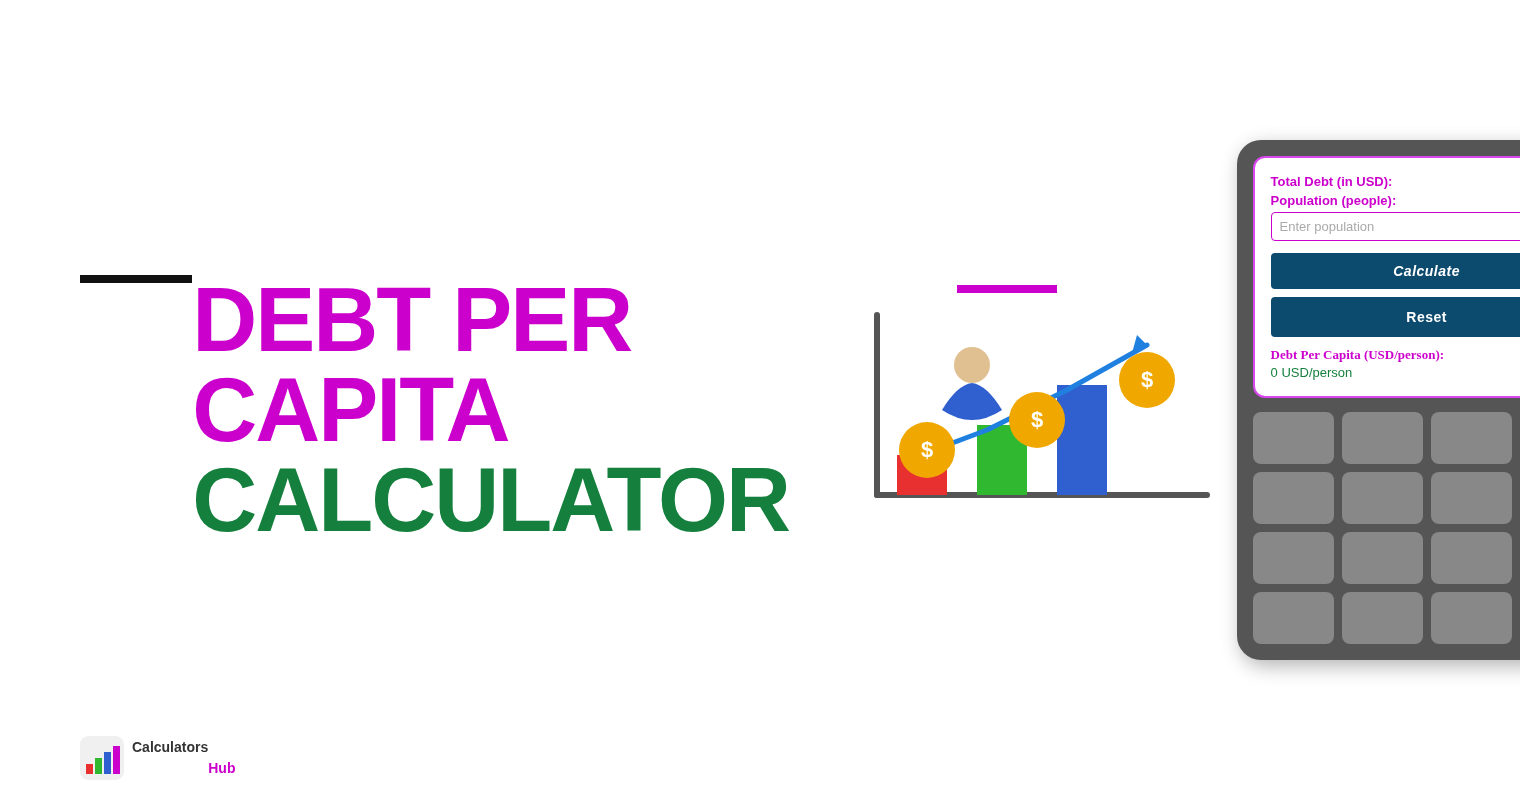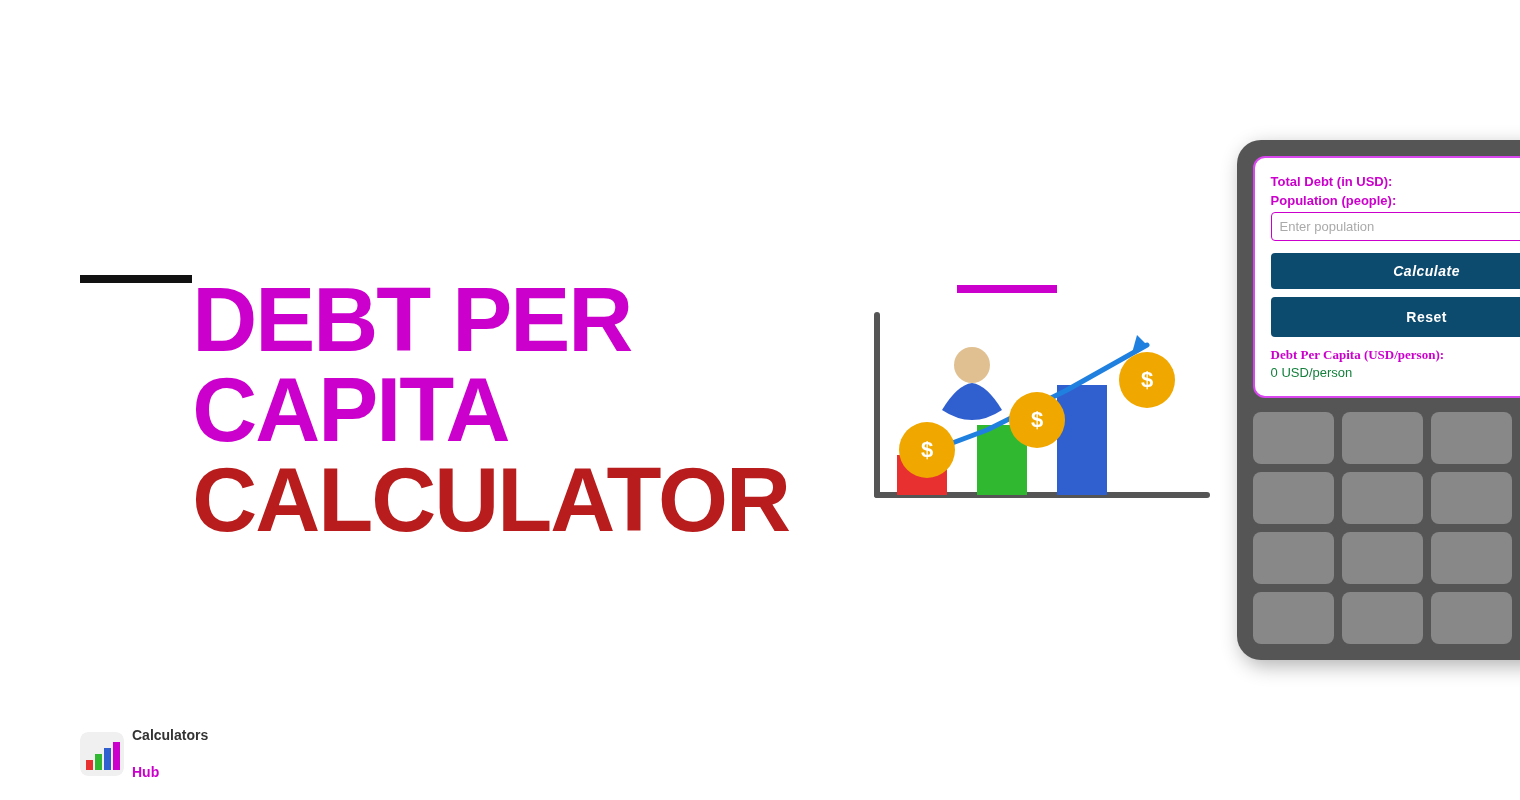--- a/index.html
+++ b/index.html
@@ -45,21 +45,21 @@
       font-weight: 900;
       color: #cc00cc;
       line-height: 1;
       text-transform: uppercase;
       letter-spacing: -2px;
     }
 
     .title-line2 {
       font-size: 90px;
       font-weight: 900;
-      color: #b91c1c;
+      color: #15803d;
       line-height: 1;
       text-transform: uppercase;
       letter-spacing: -2px;
     }
 
     .illustration-area {
       margin-top: 30px;
       display: flex;
       align-items: flex-end;
       position: relative;
@@ -98,21 +98,21 @@
       height: 44px;
       border-radius: 8px;
       overflow: hidden;
       display: flex;
       align-items: center;
       justify-content: center;
     }
 
     .logo-text {
       display: flex;
-      flex-direction: column;
+      flex-direction: row;
       line-height: 1.1;
     }
 
     .logo-text .calc {
       font-size: 14px;
       font-weight: 700;
       color: #333;
     }
 
     .logo-text .hub {

